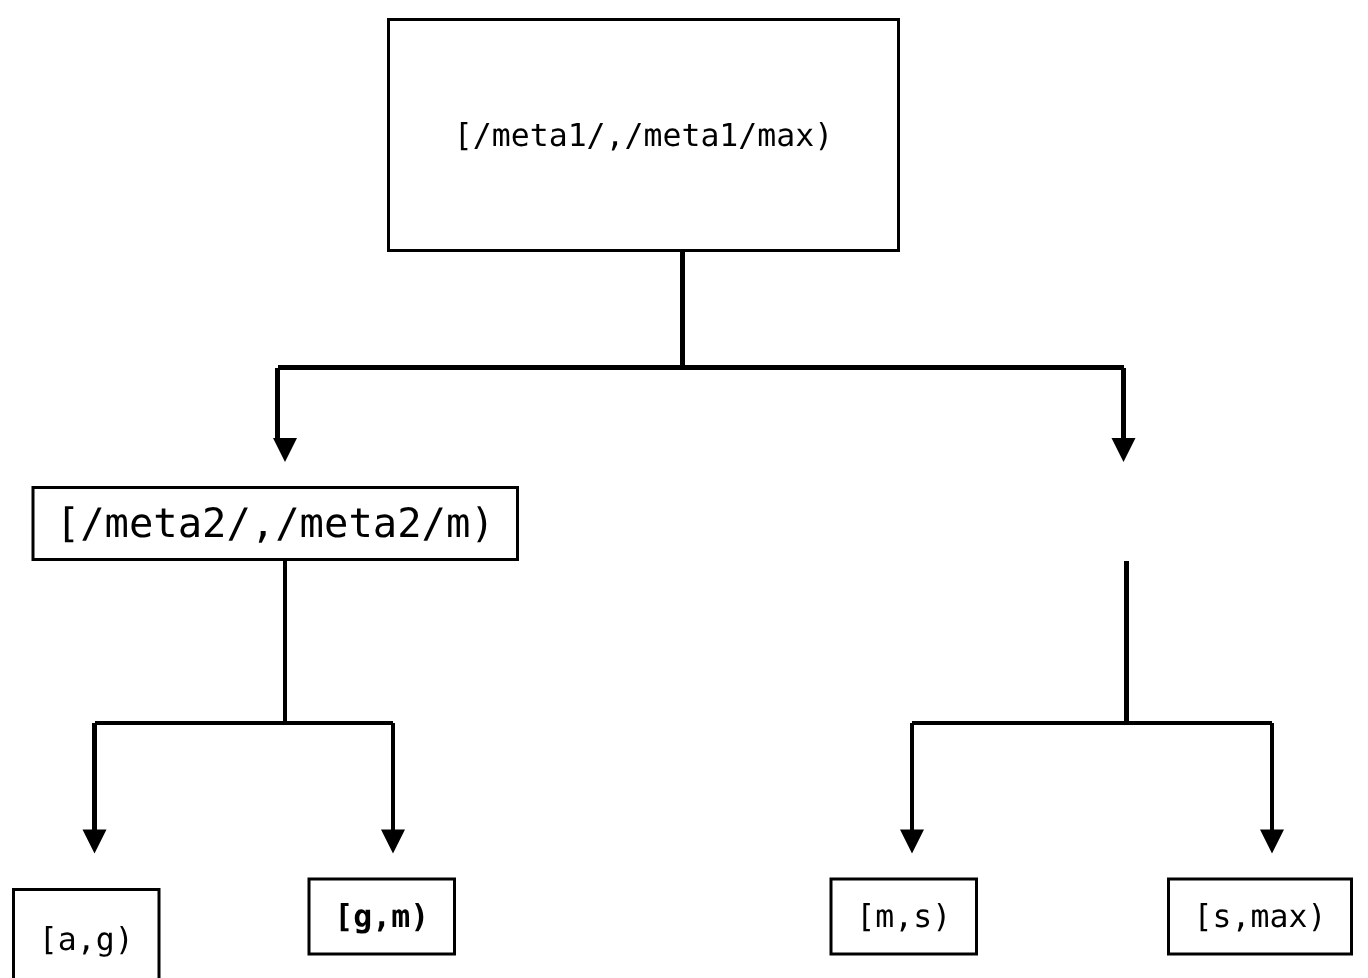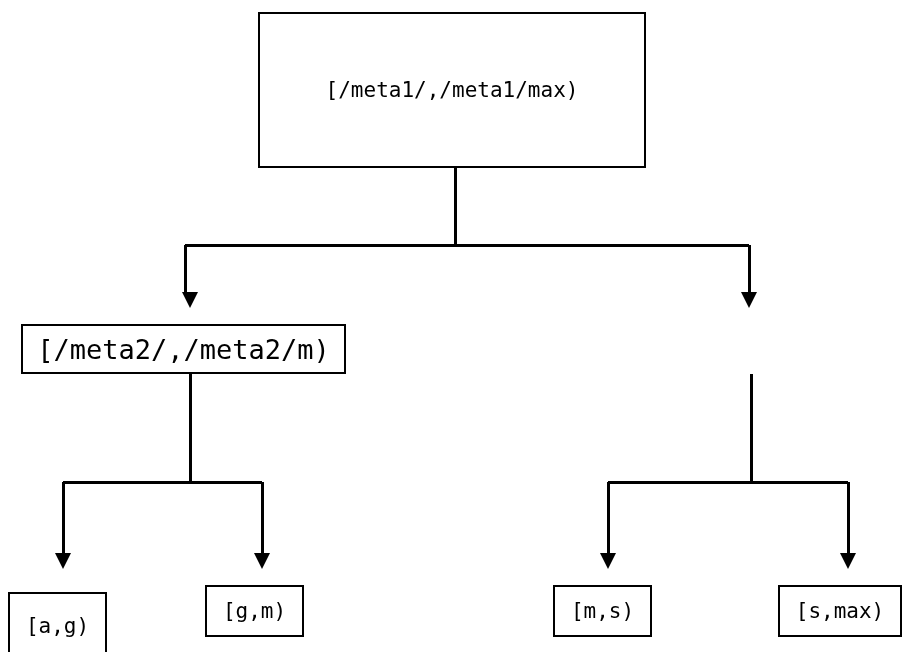--- a/index.html
+++ b/index.html
@@ -74,34 +74,34 @@
     <g fill="#000000" stroke="none">
       <polygon points="182,292 198,292 190,308"></polygon>
       <polygon points="741,292 757,292 749,308"></polygon>
       <polygon points="55,553 71,553 63,569"></polygon>
       <polygon points="254,553 270,553 262,569"></polygon>
       <polygon points="600,553 616,553 608,569"></polygon>
       <polygon points="840,553 856,553 848,569"></polygon>
     </g>
   </svg>
 
-  <div class="node-box node-root" style="left:258px; top:12px; width:388px; height:156px;">
+  <div class="node-box node-root" style="left:258px; top:12px; width:342px; height:156px;">
     <span class="node-label">[/meta1/,/meta1/max)</span>
   </div>
 
   <div class="node-box node-mid" style="left:21px; top:324px; width:325px; height:50px;">
     <span class="node-label">[/meta2/,/meta2/m)</span>
   </div>
 
 
   <div class="node-box node-leaf" style="left:8px; top:592px; width:99px; height:68px;">
     <span class="node-label">[a,g)</span>
   </div>
 
-  <div class="node-box node-leaf" style="left:205px; top:585px; width:99px; height:52px;">
+  <div class="node-box node-leaf" style="left:205px; top:585px; width:99px; height:52px;font-weight:bold;">
     <span class="node-label">[g,m)</span>
   </div>
 
   <div class="node-box node-leaf" style="left:553px; top:585px; width:99px; height:52px;">
     <span class="node-label">[m,s)</span>
   </div>
 
   <div class="node-box node-leaf" style="left:778px; top:585px; width:124px; height:52px;">
     <span class="node-label">[s,max)</span>
   </div>

